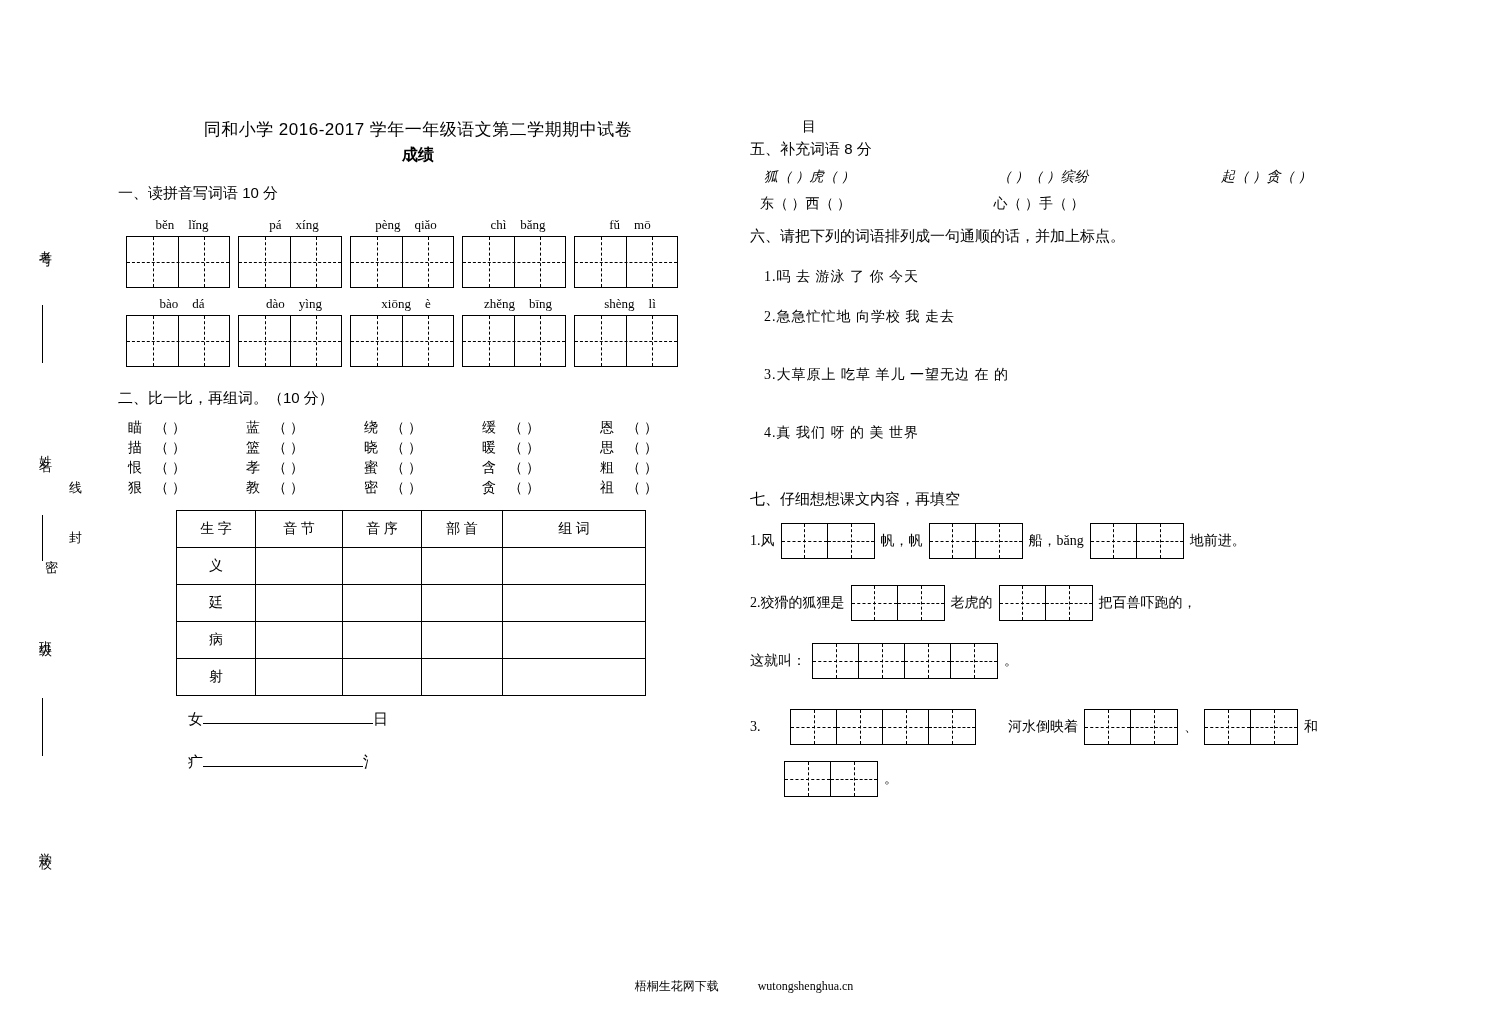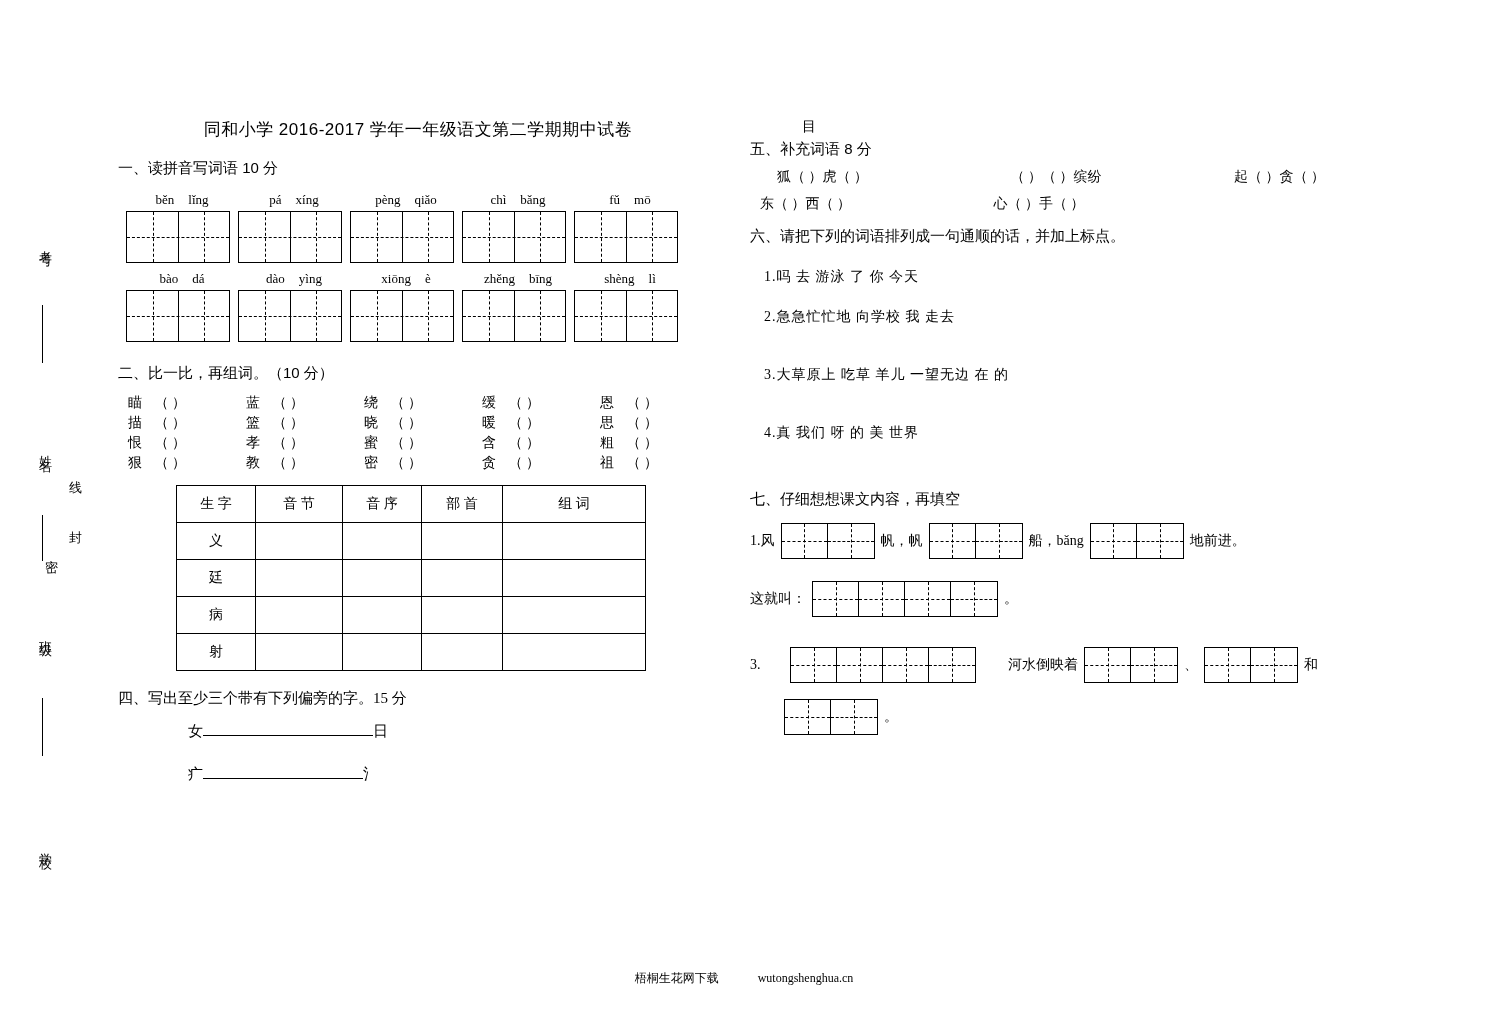--- a/index.html
+++ b/index.html
@@ -79,21 +79,21 @@
   table.dict td.c5{width:140px;}
 
   .radline{margin-top:14px;margin-left:70px;font-size:15px;}
   .radline .u{display:inline-block;border-bottom:1px solid #000;width:170px;}
   .rline{font-size:14px;margin-top:9px;}
   .rsec{font-size:15px;margin-top:14px;font-family:"Liberation Sans",sans-serif;}
   .blank-u{display:inline-block;border-bottom:1px solid #000;width:86px;}
   .sent{font-size:14px;margin-top:22px;margin-left:14px;letter-spacing:1px;}
   .fillrow{margin-top:14px;font-size:14px;display:flex;align-items:center;gap:6px;flex-wrap:wrap;}
 
-  .footer{position:absolute;left:0;right:0;bottom:44px;text-align:center;font-size:12px;}
+  .footer{position:absolute;left:0;right:0;bottom:36px;text-align:center;font-size:12px;}
   .footer span{margin:0 18px;}
 </style>
 </head>
 <body>
 
 <div class="page">
 
   <div class="vstrip">
     <div class="vtext" style="left:8px;top:10px;">考号</div>
     <div class="vline" style="left:14px;top:75px;height:58px;"></div>
@@ -108,20 +108,21 @@
     <div class="vtext" style="left:8px;top:400px;">班级</div>
     <div class="vline" style="left:14px;top:468px;height:58px;"></div>
 
     <div class="vtext" style="left:8px;top:612px;">学校</div>
     <div class="vline" style="left:14px;top:676px;height:0px;"></div>
   </div>
 
   <div class="colL">
 
     <div class="title">同和小学 2016-2017 学年一年级语文第二学期期中试卷</div>
+    <div class="score-line">成绩</div>
 
     <div class="sec">一、读拼音写词语 10 分</div>
 
     <div class="pyrow">
       <div class="pycell"><span class="a">běn</span><span>lǐng</span></div>
       <div class="pycell"><span class="a">pá</span><span>xíng</span></div>
       <div class="pycell"><span class="a">pèng</span><span>qiǎo</span></div>
       <div class="pycell"><span class="a">chì</span><span>bǎng</span></div>
       <div class="pycell"><span class="a">fǔ</span><span>mō</span></div>
     </div>
@@ -281,37 +282,36 @@
       <tr>
         <td class="c1">射</td>
         <td class="c2"></td>
         <td class="c3"></td>
         <td class="c4"></td>
         <td class="c5"></td>
       </tr>
     </tbody>
       </table>
 
-    <div class="sec-serif" style="margin-top:18px;">四、写出至少三个带有下列偏旁的字。15 分</div>
 
     <div class="radline">
       <span>女</span><span class="u"></span><span>日</span>
     </div>
     <div class="radline" style="margin-top:24px;">
       <span>疒</span><span class="u" style="width:160px;"></span><span>氵</span>
     </div>
   </div>
 
   <div class="colR">
 
     <div style="font-size:14px;margin-left:52px;">目</div>
 
     <div class="rsec" style="margin-top:4px;">五、补充词语   8 分</div>
 
-    <div class="rline" style="margin-left:27px;">
+    <div class="rline" style="margin-left:14px;font-style:italic;">
       <span style="display:inline-block;width:230px;">狐（      ）虎（      ）</span>
       <span style="display:inline-block;width:220px;">（    ）（    ）缤纷</span>
       <span style="display:inline-block;">起（    ）贪（    ）</span>
     </div>
     <div class="rline" style="margin-left:10px;">
       <span style="display:inline-block;width:230px;">东（      ）西（      ）</span>
       <span style="display:inline-block;">心（    ）手（    ）</span>
     </div>
 
 
@@ -333,20 +333,31 @@
       <span class="sgroup">
         <span class="sbox"><span class="dv"></span><span class="dh"></span></span><span class="sbox"><span class="dv"></span><span class="dh"></span></span>
       </span>
       <span>船，bǎng</span>
       <span class="sgroup">
         <span class="sbox"><span class="dv"></span><span class="dh"></span></span><span class="sbox"><span class="dv"></span><span class="dh"></span></span>
       </span>
       <span>地前进。</span>
     </div>
 
+    <div class="fillrow" style="margin-top:26px;">
+      <span>2.狡猾的狐狸是</span>
+      <span class="sgroup">
+        <span class="sbox"><span class="dv"></span><span class="dh"></span></span><span class="sbox"><span class="dv"></span><span class="dh"></span></span>
+      </span>
+      <span>老虎的</span>
+      <span class="sgroup">
+        <span class="sbox"><span class="dv"></span><span class="dh"></span></span><span class="sbox"><span class="dv"></span><span class="dh"></span></span>
+      </span>
+      <span>把百兽吓跑的，</span>
+    </div>
 
     <div class="fillrow" style="margin-top:22px;">
       <span>这就叫：</span>
       <span class="sgroup">
         <span class="sbox"><span class="dv"></span><span class="dh"></span></span><span class="sbox"><span class="dv"></span><span class="dh"></span></span><span class="sbox"><span class="dv"></span><span class="dh"></span></span><span class="sbox"><span class="dv"></span><span class="dh"></span></span>
       </span>
       <span>。</span>
     </div>
 
     <div class="fillrow" style="margin-top:30px;">

